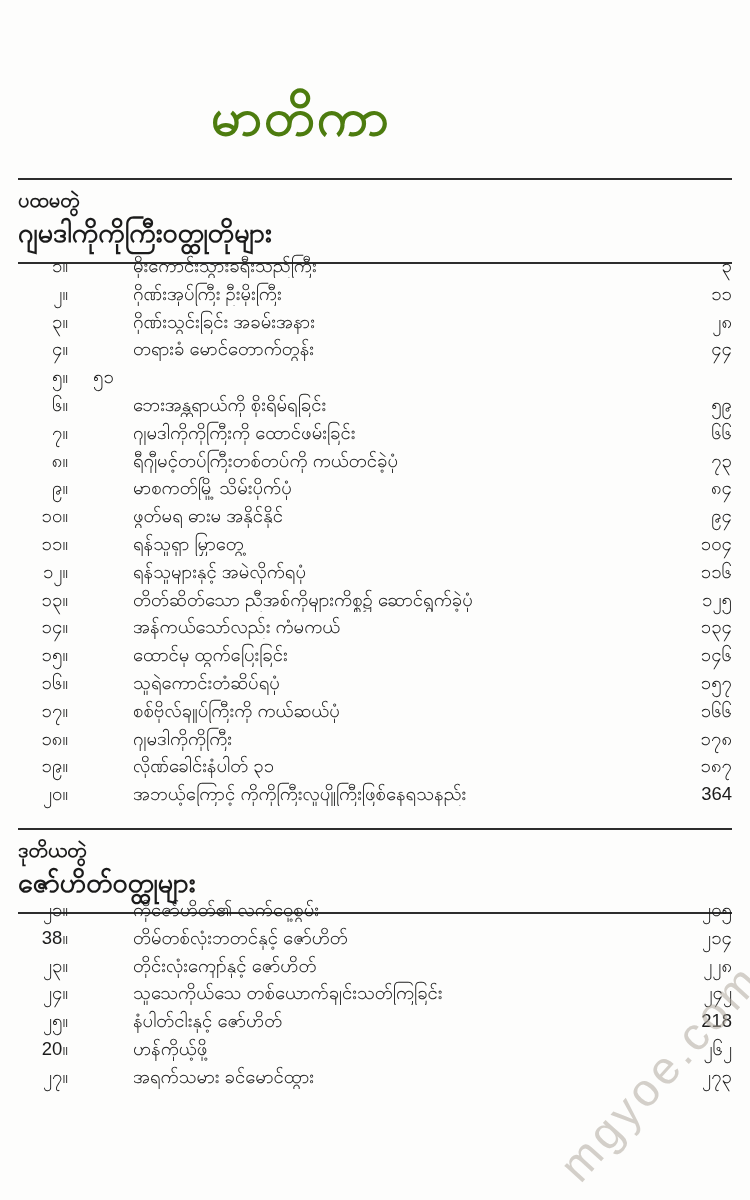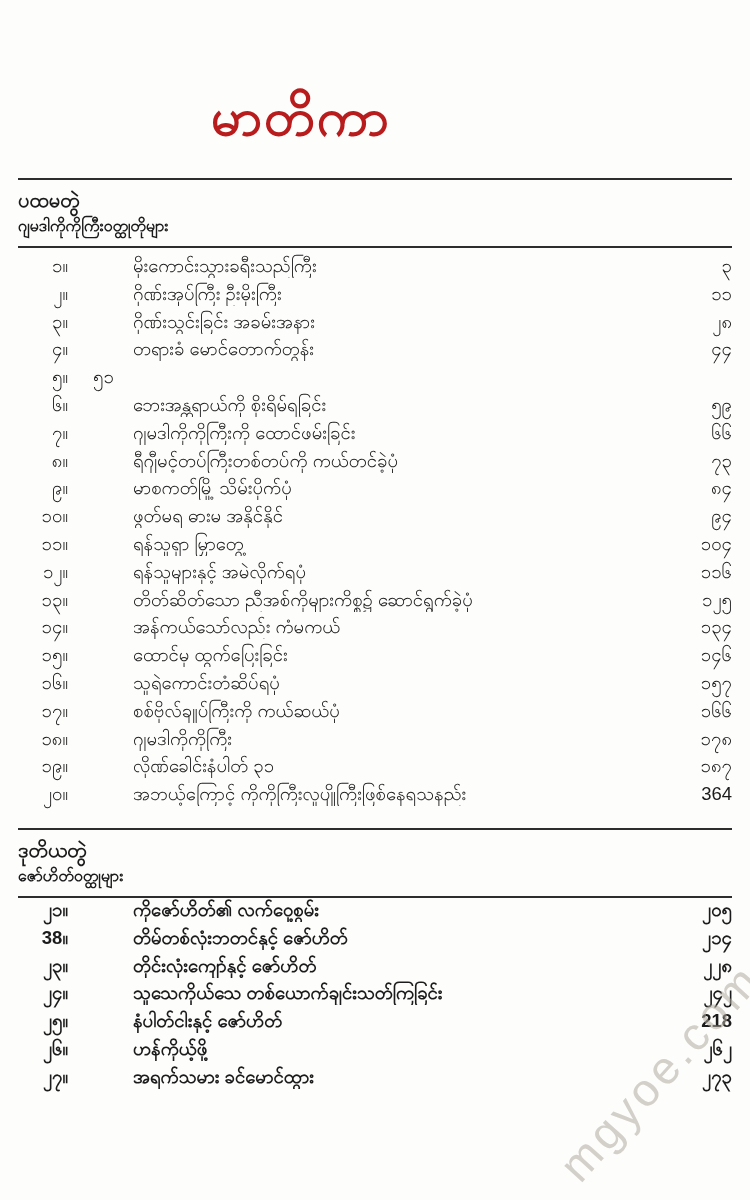--- a/index.html
+++ b/index.html
@@ -9,36 +9,36 @@
     margin:0 auto;
     background:#fdfdfc;
     overflow:hidden;
     font-family:"Liberation Sans","DejaVu Sans",sans-serif;
     color:#1b1b1b;
   }
   .doc-title{
     position:absolute;top:84px;left:0;width:602px;
     text-align:center;
     font-size:52px;font-weight:600;letter-spacing:2px;
-    color:#b91c1c;
+    color:#4d7c0f;
   }
   .section-header{
     position:absolute;left:18px;width:714px;
     border-top:2.5px solid #2d2d2d;
     border-bottom:2.5px solid #2d2d2d;
     text-align:left;
     padding:7px 0 9px 0;
   }
   .section-header .part{font-size:20px;font-weight:bold;line-height:1.35;}
-  .section-header .subtitle{font-size:16px;font-weight:bold;line-height:1.45;}
+  .section-header .subtitle{font-size:27px;font-weight:bold;line-height:1.45;}
   .header-1{top:178px;}
   .header-2{top:828px;}
   .toc-list{position:absolute;left:24px;width:708px;}
   .list-1{top:254px;}
-  .list-2{top:898px;font-weight:bold;}
+  .list-2{top:898px;}
   .row{
     display:flex;align-items:flex-start;
     height:27.8px;
     font-size:18.5px;line-height:24px;
     white-space:nowrap;
   }
   .row .no{
     width:44px;flex:0 0 44px;
     text-align:right;
     margin-right:17px;
@@ -195,21 +195,21 @@
         <span class="no">၂၄။</span>
         <span class="t">သူသေကိုယ်သေ တစ်ယောက်ချင်းသတ်ကြခြင်း</span>
         <span class="p">၂၄၂</span>
       </div>
     <div class="row">
         <span class="no">၂၅။</span>
         <span class="t">နံပါတ်ငါးနှင့် ဇော်ဟိတ်</span>
         <span class="p">218</span>
       </div>
     <div class="row">
-        <span class="no">၂၆။</span>
+        <span class="no">20။</span>
         <span class="t">ဟန်ကိုယ့်ဖို့</span>
         <span class="p">၂၆၂</span>
       </div>
     <div class="row">
         <span class="no">၂၇။</span>
         <span class="t">အရက်သမား ခင်မောင်ထွား</span>
         <span class="p">၂၇၃</span>
       </div>
   </div>
 

